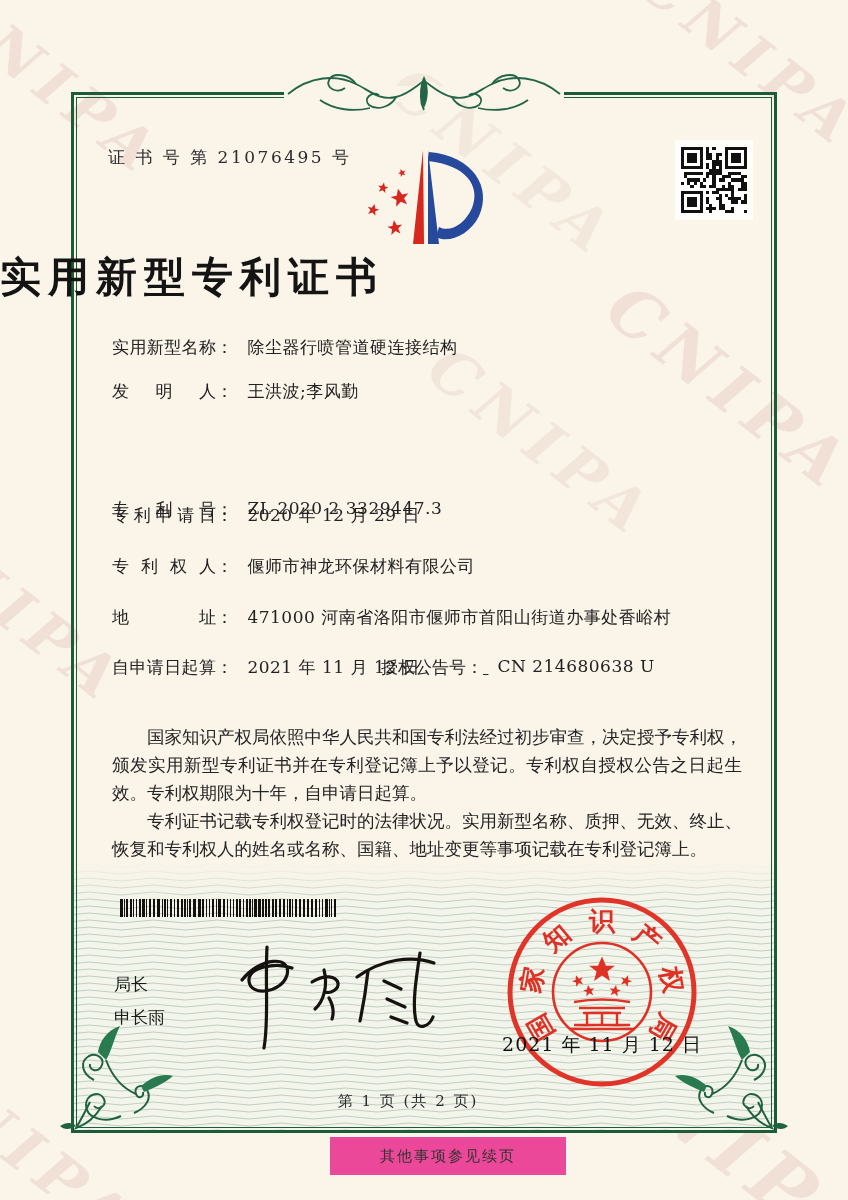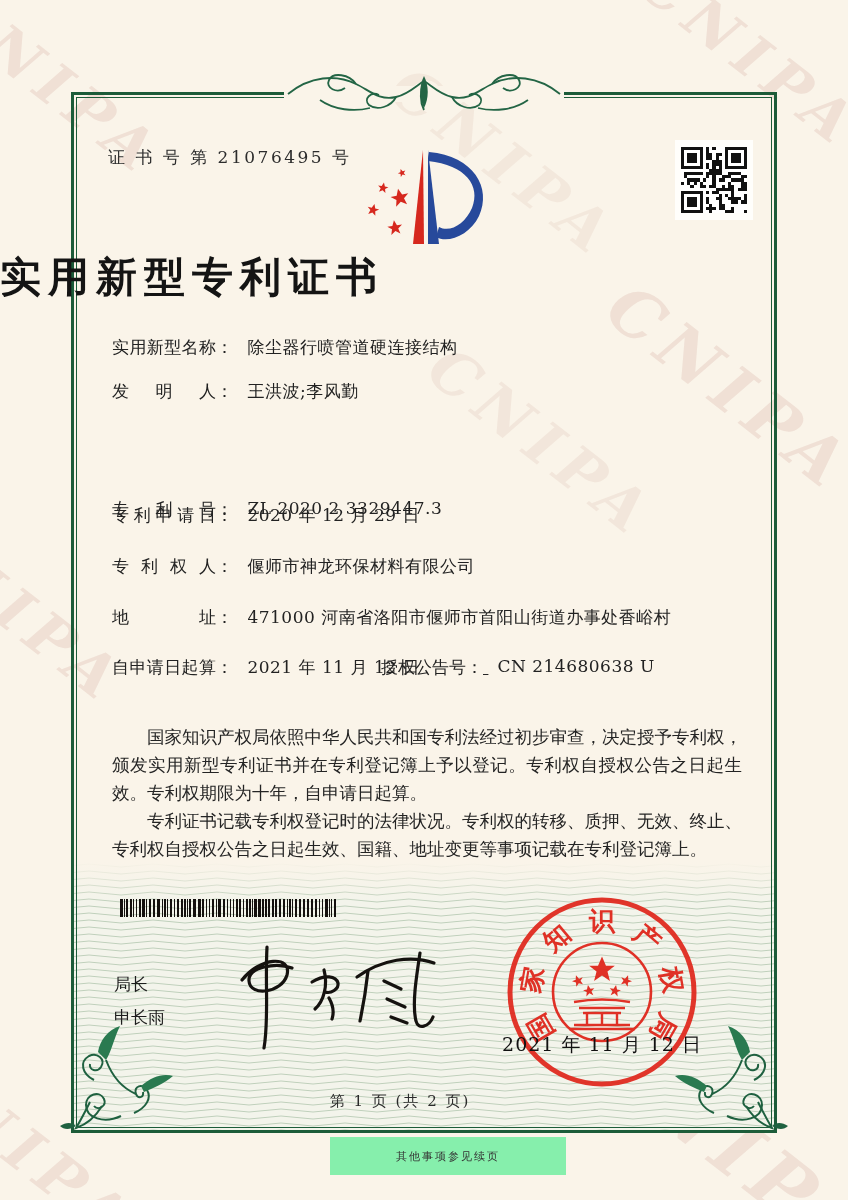--- a/index.html
+++ b/index.html
@@ -29,24 +29,24 @@
   .fgroup2 .flabel2{display:inline-block;color:#222;}
   .body-text{position:absolute;left:112px;top:723px;width:630px;z-index:6;}
   .body-text p{margin:0;font-size:17.5px;line-height:1.6;text-indent:2em;color:#242424;text-align:justify;}
   .barcode-wrap{position:absolute;left:120px;top:899px;z-index:6;}
   .sig-title{position:absolute;left:114px;top:973px;font-size:17px;z-index:6;color:#1d1d1d;}
   .sig-name{position:absolute;left:114px;top:1006px;font-size:17px;z-index:6;color:#1d1d1d;}
   .signature{position:absolute;left:212px;top:935px;z-index:7;}
   .seal{position:absolute;left:505px;top:895px;z-index:7;opacity:0.93;}
   .seal-date{position:absolute;left:502px;top:1032px;width:200px;text-align:center;font-size:19px;
       letter-spacing:1px;color:#111;z-index:8;white-space:nowrap;}
-  .page-num{position:absolute;left:300px;top:1092px;width:200px;text-align:center;font-size:15px;
+  .page-num{position:absolute;left:308px;top:1092px;width:200px;text-align:center;font-size:15px;
       letter-spacing:2px;z-index:6;color:#2a2a2a;}
-  .cont-note{position:absolute;left:330px;top:1137px;width:236px;height:38px;background:#86efac;z-index:9;
-      display:flex;align-items:center;justify-content:center;font-size:11px;letter-spacing:2px;color:#333;}
+  .cont-note{position:absolute;left:330px;top:1137px;width:236px;height:38px;background:#ec4899;z-index:9;
+      display:flex;align-items:center;justify-content:center;font-size:15px;letter-spacing:2px;color:#333;}
   .hidden-defs{position:absolute;width:0;height:0;overflow:hidden;}
 </style>
 </head>
 <body>
 
 <div class="page">
 
   <svg class="hidden-defs" aria-hidden="true">
     <defs>
       <path id="star5" d="M0,-10 L2.94,-3.09 L9.51,-3.09 L4.05,1.18 L5.88,8.09 L0,4 L-5.88,8.09 L-4.05,1.18 L-9.51,-3.09 L-2.94,-3.09 Z"></path>
@@ -296,21 +296,21 @@
     <span class="flabel">自申请日起算</span><span class="fcolon">：</span>
     <span class="fvalue">2021 年 11 月 12 日</span>
     <span class="fgroup2">
       <span class="flabel2">授权公告号</span><span class="fcolon">：</span>
       <span class="fvalue">CN 214680638 U</span>
     </span>
   </div>
 
   <div class="body-text">
     <p>国家知识产权局依照中华人民共和国专利法经过初步审查，决定授予专利权，颁发实用新型专利证书并在专利登记簿上予以登记。专利权自授权公告之日起生效。专利权期限为十年，自申请日起算。</p>
-    <p>专利证书记载专利权登记时的法律状况。专利权的转移、质押、无效、终止、专利权自授权公告之日起生效、国籍、地址变更等事项记载在专利登记簿上。</p>
+    <p>专利证书记载专利权登记时的法律状况。实用新型名称、质押、无效、终止、恢复和专利权人的姓名或名称、国籍、地址变更等事项记载在专利登记簿上。</p>
   </div>
 
   <div class="barcode-wrap">
     <svg width="218" height="18" viewBox="0 0 218 18" preserveAspectRatio="none">
         <rect x="0" y="0" width="3" height="18" fill="#14100e"></rect>
         <rect x="4" y="0" width="1" height="18" fill="#14100e"></rect>
         <rect x="6" y="0" width="2" height="18" fill="#14100e"></rect>
         <rect x="10" y="0" width="2" height="18" fill="#14100e"></rect>
         <rect x="13" y="0" width="1" height="18" fill="#14100e"></rect>
         <rect x="16" y="0" width="1" height="18" fill="#14100e"></rect>

